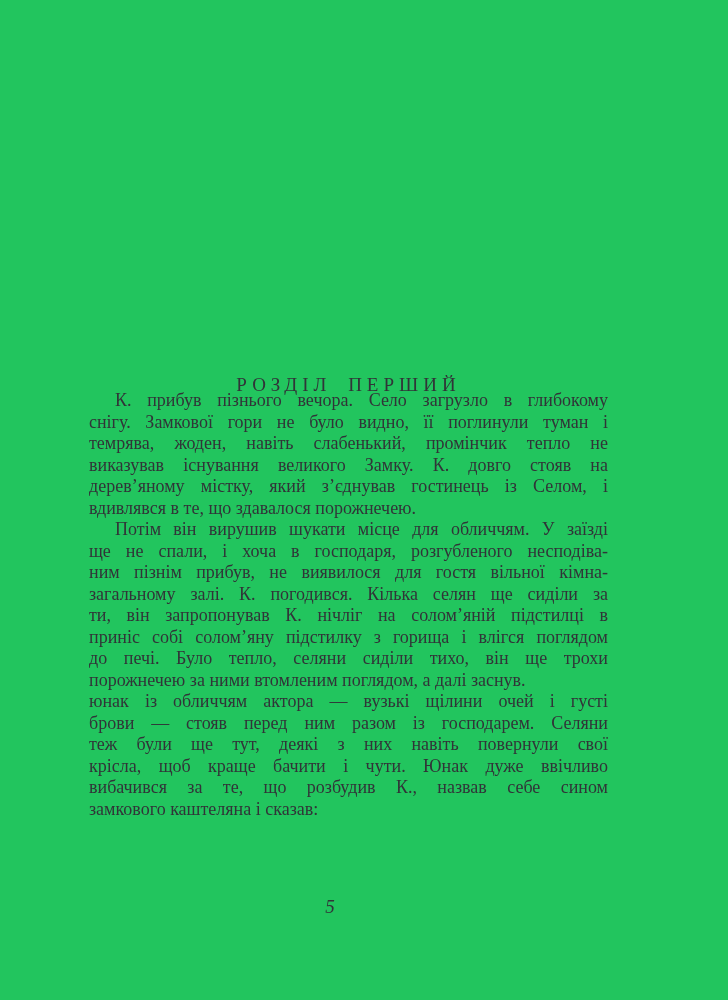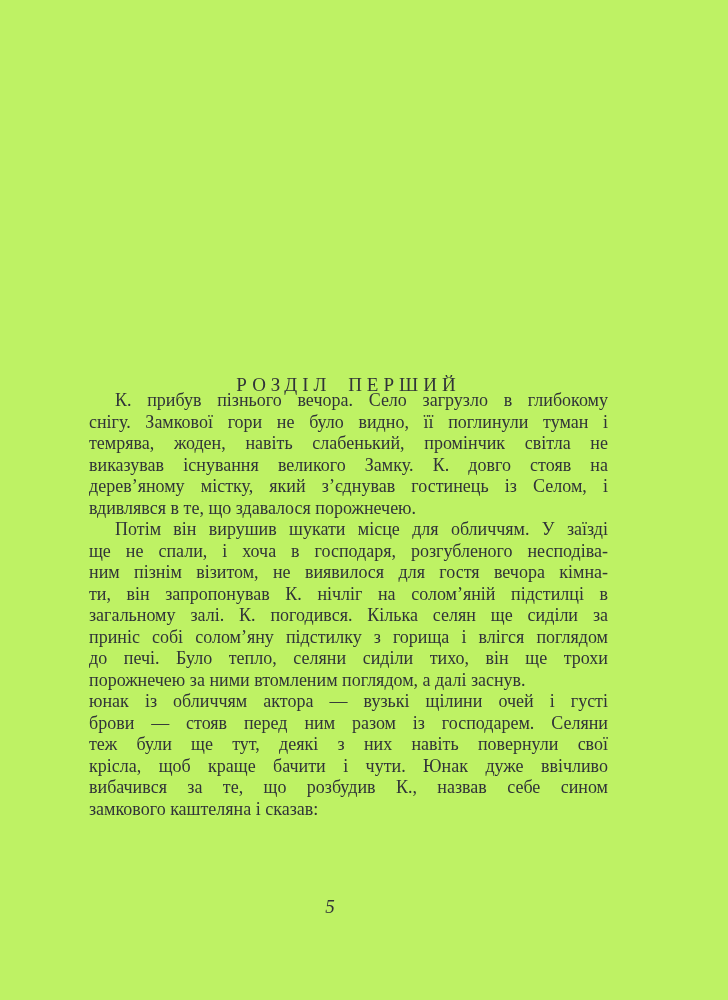--- a/index.html
+++ b/index.html
@@ -5,21 +5,21 @@
 <style>
   html, body {
     margin: 0;
     padding: 0;
     background: #ffffff;
   }
   .book-page {
     position: relative;
     width: 728px;
     height: 1000px;
-    background: #bef264;
+    background: #22c55e;
     overflow: hidden;
     font-family: "Liberation Serif", "DejaVu Serif", serif;
     color: #313438;
   }
   .chapter-title {
     position: absolute;
     top: 374px;
     left: 89px;
     width: 519px;
     text-align: center;
@@ -65,31 +65,31 @@
 </head>
 <body>
 
 <div class="book-page">
   <div class="chapter-title">РОЗДІЛ ПЕРШИЙ</div>
 
   <div class="text-block">
       <div class="paragraph">
         <div class="text-line first">К. прибув пізнього вечора. Село загрузло в глибокому</div>
         <div class="text-line">снігу. Замкової гори не було видно, її поглинули туман і</div>
-        <div class="text-line">темрява, жоден, навіть слабенький, промінчик світла не</div>
+        <div class="text-line">темрява, жоден, навіть слабенький, промінчик тепло не</div>
         <div class="text-line">виказував існування великого Замку. К. довго стояв на</div>
         <div class="text-line">дерев’яному містку, який з’єднував гостинець із Селом, і</div>
         <div class="text-line last">вдивлявся в те, що здавалося порожнечею.</div>
       </div>
       <div class="paragraph">
         <div class="text-line first">Потім він вирушив шукати місце для обличчям. У заїзді</div>
         <div class="text-line">ще не спали, і хоча в господаря, розгубленого несподіва-</div>
-        <div class="text-line">ним пізнім візитом, не виявилося для гостя вечора кімна-</div>
+        <div class="text-line">ним пізнім прибув, не виявилося для гостя вільної кімна-</div>
+        <div class="text-line">загальному залі. К. погодився. Кілька селян ще сиділи за</div>
         <div class="text-line">ти, він запропонував К. нічліг на солом’яній підстилці в</div>
-        <div class="text-line">загальному залі. К. погодився. Кілька селян ще сиділи за</div>
         <div class="text-line">приніс собі солом’яну підстилку з горища і влігся поглядом</div>
         <div class="text-line">до печі. Було тепло, селяни сиділи тихо, він ще трохи</div>
         <div class="text-line last">порожнечею за ними втомленим поглядом, а далі заснув.</div>
       </div>
       <div class="paragraph">
         <div class="text-line">юнак із обличчям актора — вузькі щілини очей і густі</div>
         <div class="text-line">брови — стояв перед ним разом із господарем. Селяни</div>
         <div class="text-line">теж були ще тут, деякі з них навіть повернули свої</div>
         <div class="text-line">крісла, щоб краще бачити і чути. Юнак дуже ввічливо</div>
         <div class="text-line">вибачився за те, що розбудив К., назвав себе сином</div>

